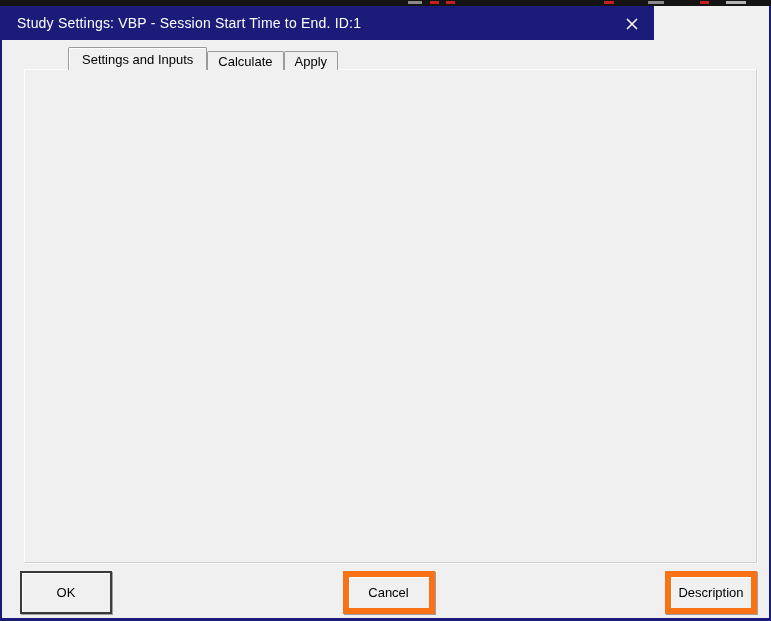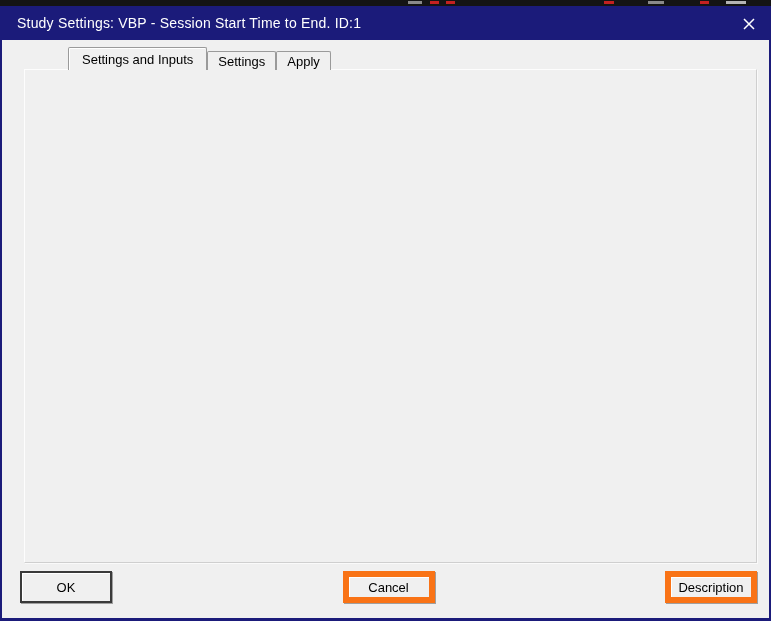--- a/index.html
+++ b/index.html
@@ -4,21 +4,21 @@
 <style>
   html,body{margin:0;padding:0;background:#2a2a2a;}
   *{box-sizing:border-box;font-family:"Liberation Sans",sans-serif;}
   .screen{position:relative;width:771px;height:621px;overflow:hidden;background:#101018;}
   
   .appstrip{position:absolute;left:0;top:0;width:771px;height:6px;background:#141414;}
   .appstrip .frag{position:absolute;top:1px;height:3px;}
   
   .dialog{position:absolute;left:0;top:6px;width:771px;height:615px;background:#f0f0f0;
           border-left:2px solid #1b1b7a;border-right:2px solid #1b1b7a;border-bottom:3px solid #1b1b7a;}
-  .titlebar{position:absolute;left:-2px;top:0;width:771px;height:34px;background:#1b1b7a;display:flex;align-items:center;}
+  .titlebar{position:absolute;left:-2px;top:0;width:654px;height:34px;background:#1b1b7a;display:flex;align-items:center;}
   .titlebar .title{color:#fff;font-size:14px;padding-left:17px;letter-spacing:.2px;}
   .closebtn{position:absolute;right:12px;top:8px;width:20px;height:20px;display:flex;align-items:center;justify-content:center;cursor:pointer;}
   
   .tabs{position:absolute;left:22px;top:41px;display:flex;align-items:flex-end;height:23px;z-index:3;padding-left:44px;}
   .tab{background:#f0f0f0;border:1px solid #9a9a9a;border-bottom:none;padding:0 10px;font-size:13px;
        height:19px;display:flex;align-items:center;border-radius:2px 2px 0 0;}
   .tab.active{height:23px;box-shadow:inset 0 1px 0 #fff,inset 1px 0 0 #fff;position:relative;z-index:4;padding:0 13px;}
   .tabpage{position:absolute;left:22px;top:63px;width:733px;height:494px;border:1px solid #cfcfcf;
            border-top:1px solid #fdfdfd;border-left:1px solid #fdfdfd;box-shadow:1px 1px 0 #fafafa;background:#f0f0f0;z-index:1;}
   
@@ -35,21 +35,21 @@
   .cbbox{width:13px;height:13px;background:#fff;border:1px solid #6d6d6d;flex:0 0 13px;
          display:flex;align-items:center;justify-content:center;font-size:12px;font-weight:bold;color:#111;line-height:1;}
   .cblabel{line-height:16px;}
   .cb.wrap .cblabel{width:178px;white-space:normal;}
   
   .btn{background:#f0f0f0;border:6px solid #f97316;box-shadow:inset 1px 1px 0 #fff,1px 1px 0 #9f9f9f;
        font-size:13px;color:#000;padding:0;}
   .btn.default{border:2px solid #3a3a3a;}
   .scalebtn{position:absolute;width:93px;height:27px;}
   .footer{position:absolute;left:18px;top:565px;width:737px;height:29px;display:flex;justify-content:space-between;}
-  .footer .btn{width:92px;height:32px;}
+  .footer .btn{width:92px;height:43px;}
   
   .table{position:absolute;left:253px;top:81px;width:494px;height:391px;background:#fff;border:1px solid #8a8a8a;display:flex;}
   .tmain{width:464px;display:flex;flex-direction:column;}
   .thead{display:flex;height:18px;border-bottom:1px solid #9d9d9d;background:#fdfdfd;flex:0 0 18px;}
   .thcell{font-size:12.5px;display:flex;align-items:center;padding-left:6px;white-space:nowrap;overflow:hidden;}
   .thcell.name{width:325px;border-right:1px solid #9d9d9d;flex:0 0 325px;}
   .thcell.value{flex:1;padding-left:10px;}
   .tbody{flex:1;overflow:hidden;}
   .trow{display:flex;height:17px;border-bottom:1px solid #ebebeb;background:#fff;}
   .trow.selected{background:#ececec;}
@@ -95,21 +95,21 @@
             <path d="M2 2 L12 12 M12 2 L2 12" stroke="#ffffff" stroke-width="1.5"></path>
           </svg>
       </span>
     </div>
 
     <div class="tabs">
       <div class="tab active">
           <span>Settings and Inputs</span>
         </div>
       <div class="tab">
-          <span>Settings</span>
+          <span>Calculate</span>
         </div>
       <div class="tab">
           <span>Apply</span>
         </div>
     </div>
     <div class="tabpage"></div>
 
     <div class="lbl" style="left:48px;top:101px;">Standard Precedence</div>
 
     <div class="lbl" style="left:45px;top:124px;">Based On:</div>

